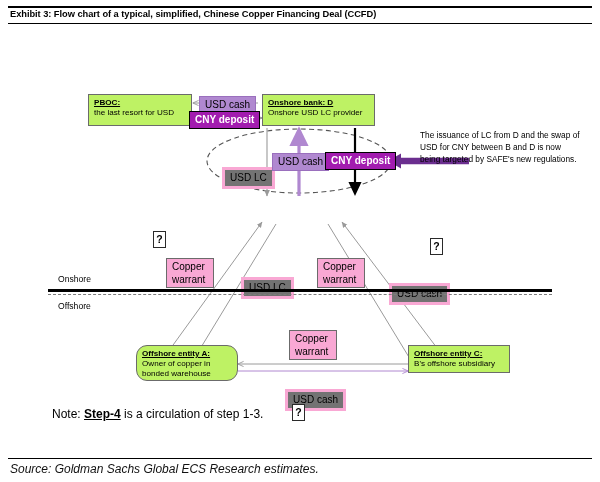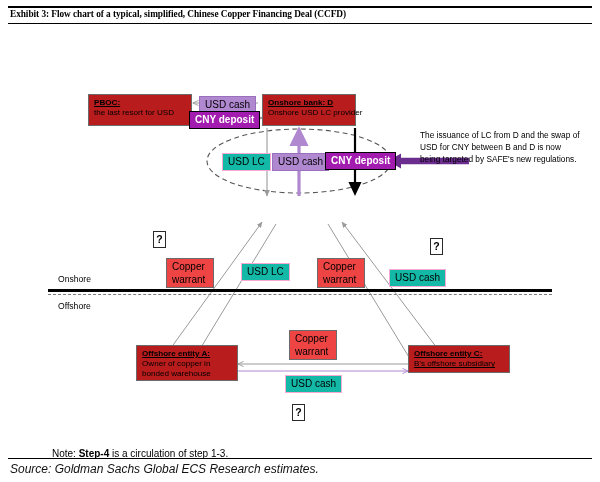--- a/index.html
+++ b/index.html
@@ -31,21 +31,20 @@
     background: #000;
   }
   .hdr-title {
     position: absolute;
     left: 10px; top: 9px;
     width: 580px;
     font-size: 9.3px;
     font-weight: bold;
     letter-spacing: -0.05px;
     white-space: nowrap;
-    font-family: Liberation Serif, serif;
   }
   .hdr-rule-bot {
     position: absolute;
     left: 8px; top: 23px;
     width: 584px; height: 1px;
     background: #000;
   }
 
   
   .ftr-rule {
@@ -68,21 +67,21 @@
     position: absolute;
     left: 0; top: 0;
     width: 600px; height: 482px;
     pointer-events: none;
   }
 
   
   .node {
     position: absolute;
     box-sizing: border-box;
-    background: #b91c1c;
+    background: #bef264;
     border: 1px solid #6b6b6b;
     padding: 3px 5px 4px 5px;
     font-size: 8.1px;
     line-height: 1.26;
   }
   .node .t1 {
     font-weight: bold;
     text-decoration: underline;
     display: block;
     white-space: nowrap;
@@ -102,32 +101,33 @@
     padding: 3px 5px;
     text-align: center;
     white-space: nowrap;
   }
   .lbl.purple-fill {
     background: #b088d0;
     border: 1px solid #9a6fbd;
     color: #000;
   }
   .lbl.purple-outline {
-    background: #14b8a6;
-    border: 1px solid #f9a8d4;
+    background: #737373;
+    border: 3px solid #f9a8d4;
     color: #000;
+    margin-top: 14px;
   }
   .lbl.black-fill {
     background: #a21caf;
     border: 1px solid #000000;
     color: #ffffff;
     font-weight: bold;
   }
   .lbl.grey-outline {
-    background: #ef4444;
+    background: #f9a8d4;
     border: 1px solid #6b6b6b;
     color: #000;
     padding: 2px 5px;
     line-height: 1.25;
     white-space: normal;
     text-align: left;
   }
 
   
   .qbox {
@@ -166,22 +166,22 @@
     position: absolute;
     left: 420px; top: 129px;
     width: 162px;
     font-size: 8.3px;
     line-height: 1.46;
   }
 
   
   .botnote {
     position: absolute;
-    left: 52px; top: 448px;
-    font-size: 10px;
+    left: 52px; top: 407px;
+    font-size: 12px;
     white-space: nowrap;
   }
   .botnote b {
     font-weight: bold;
     text-decoration: underline;
   }
 </style>
 </head>
 <body>
 
@@ -236,32 +236,32 @@
     <path d="M408,364 L238,364" stroke="#9a9a9a" stroke-width="1" fill="none" marker-end="url(#ah-grey)"></path>
 
     <path d="M238,371 L408,371" stroke="#b088d0" stroke-width="1" fill="none" marker-end="url(#ah-purple-line)"></path>
   </svg>
 
   <div class="node" style="left:88px; top:94px; width:104px; height:32px;">
     <span class="t1">PBOC:</span>
     <span class="t2">the last resort for USD</span>
   </div>
 
-  <div class="node" style="left:262px; top:94px; width:94px; height:32px;">
+  <div class="node" style="left:262px; top:94px; width:113px; height:32px;">
     <span class="t1">Onshore bank: D</span>
     <span class="t2">Onshore USD LC provider</span>
   </div>
 
 
-  <div class="node wrap" style="left:136px; top:345px; width:102px; height:36px;">
+  <div class="node wrap" style="left:136px; top:345px; width:102px; height:36px;border-radius:11px;">
     <span class="t1">Offshore entity A:</span>
     <span class="t2">Owner of copper in bonded warehouse</span>
   </div>
 
-  <div class="node" style="left:408px; top:345px; width:102px; height:28px;text-decoration:underline;">
+  <div class="node" style="left:408px; top:345px; width:102px; height:28px;">
     <span class="t1">Offshore entity C:</span>
     <span class="t2">B's offshore subsidiary</span>
   </div>
 
   <div class="lbl purple-fill" style="left:199px; top:96px;">USD cash</div>
 
   <div class="lbl black-fill" style="left:189px; top:111px;">CNY deposit</div>
 
   <div class="lbl purple-outline" style="left:222px; top:153px;">USD LC</div>
 

